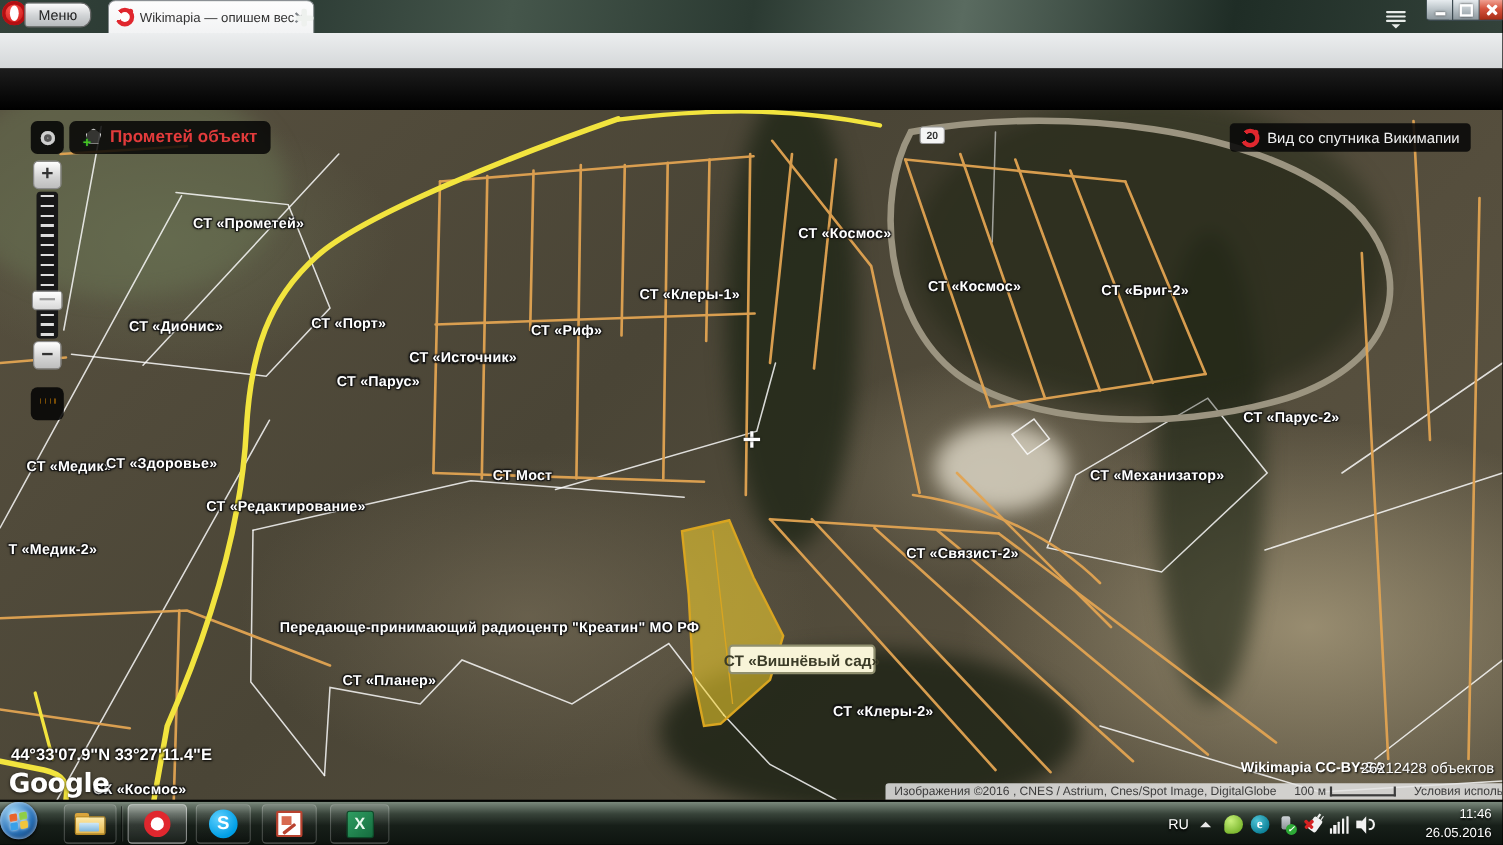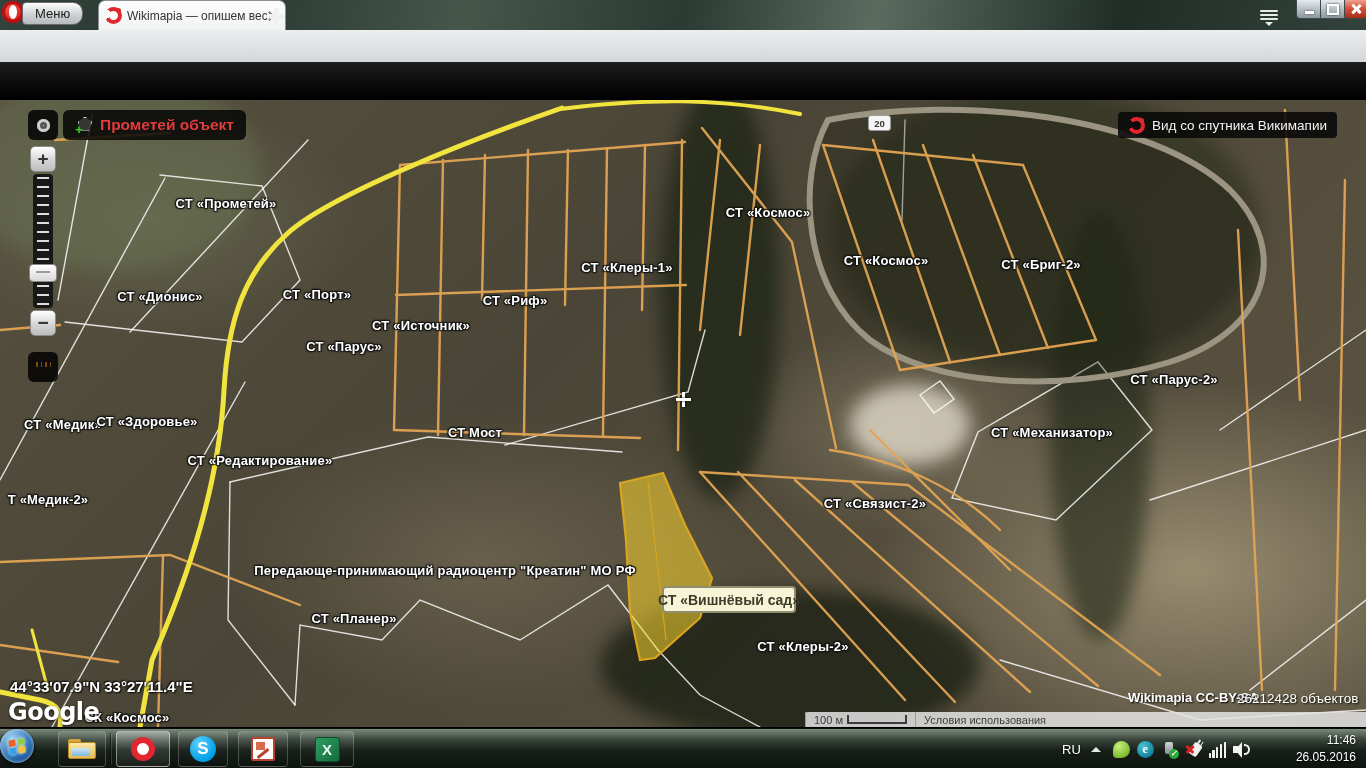--- a/index.html
+++ b/index.html
@@ -114,21 +114,21 @@
   #zoom-handle:after{content:"";display:block;margin:6px auto 0;width:14px;height:2px;background:#9a9a9a;}
   #measure-btn{left:28px;top:252px;width:30px;height:30px;background:rgba(5,5,5,.88);border-radius:6px;display:flex;align-items:center;justify-content:center;}
   #measure-btn .ruler{width:18px;height:11px;background:linear-gradient(#f6b93d,#e08a12);border-radius:2px;
     background-image:repeating-linear-gradient(90deg,transparent 0 2px,#7a4d05 2px 3.5px,transparent 3.5px 4.5px);background-size:100% 5px;background-repeat:no-repeat;}
   #sat-btn{left:1118px;top:12px;height:26px;padding:0 10px;background:rgba(8,8,8,.88);border-radius:4px;display:flex;align-items:center;gap:7px;}
   #sat-btn .txt{color:#f2f2f2;font-size:13.5px;}
   #sat-btn .wm-logo-ico{width:17px;height:17px;}
   #sat-btn .wm-logo-ico .hole{left:4px;top:4px;width:9px;height:9px;}
   #sat-btn .wm-logo-ico .dot{width:5px;height:5px;}
   #road-badge{left:836px;top:15px;width:21px;height:14px;background:#f5f5f5;border:1px solid #999;border-radius:3px;z-index:4;
-    display:flex;align-items:center;justify-content:center;font-size:9.5px;color:#333;font-weight:bold;margin-left:32px;}
+    display:flex;align-items:center;justify-content:center;font-size:9.5px;color:#333;font-weight:bold;}
   #tooltip{left:662px;top:486px;width:134px;height:27px;background:#f8f4d8;border:2px solid #8f8f6f;border-radius:4px;z-index:6;
     display:flex;align-items:center;justify-content:center;font-size:14px;font-weight:600;color:#3c3c28;box-sizing:border-box;white-space:nowrap;}
   #crosshair{left:676px;top:292px;width:15px;height:15px;z-index:5;}
   #crosshair:before{content:"";position:absolute;left:6px;top:0;width:3px;height:15px;background:#fff;box-shadow:0 0 2px #000;}
   #crosshair:after{content:"";position:absolute;left:0;top:6px;width:15px;height:3px;background:#fff;box-shadow:0 0 2px #000;}
   #coords{left:10px;top:578px;color:#fff;font-size:15px;font-weight:bold;text-shadow:1px 1px 2px #000,-1px -1px 2px #000;z-index:5;}
   #google-logo{left:8px;top:598px;color:#fff;font-size:24px;font-weight:bold;letter-spacing:-.5px;text-shadow:0 1px 3px rgba(0,0,0,.7);z-index:5;font-family:"DejaVu Sans",sans-serif;}
   #wm-cc{left:1128px;top:590px;color:#fff;font-size:13px;font-weight:bold;text-shadow:1px 1px 2px #000;z-index:5;}
   #obj-count{left:1237px;top:591px;color:#fff;font-size:13.5px;text-shadow:1px 1px 2px #000;z-index:5;}
   #attrbar{left:805px;top:612px;width:561px;height:15px;background:rgba(228,228,228,.85);border-radius:3px 0 0 0;z-index:6;
@@ -438,20 +438,21 @@
   <div class="ctrl" id="tooltip">
       <span>СТ «Вишнёвый сад»</span>
     </div>
   <div class="ctrl" id="crosshair"></div>
 
   <div class="ctrl" id="coords">44°33'07.9"N 33°27'11.4"E</div>
   <div class="ctrl" id="google-logo">Google</div>
   <div class="ctrl" id="wm-cc">Wikimapia CC-BY-SA</div>
   <div class="ctrl" id="obj-count">26212428 объектов</div>
   <div class="ctrl" id="attrbar">
+    <span class="seg">Изображения ©2016 , CNES / Astrium, Cnes/Spot Image, DigitalGlobe</span>
     <span class="div"></span>
     <span class="seg" id="scaleseg">
       <span>100 м</span>
       <span id="scalebar"></span>
     </span>
     <span class="div"></span>
     <span class="seg">Условия использования</span>
   </div>
 </div>
 

